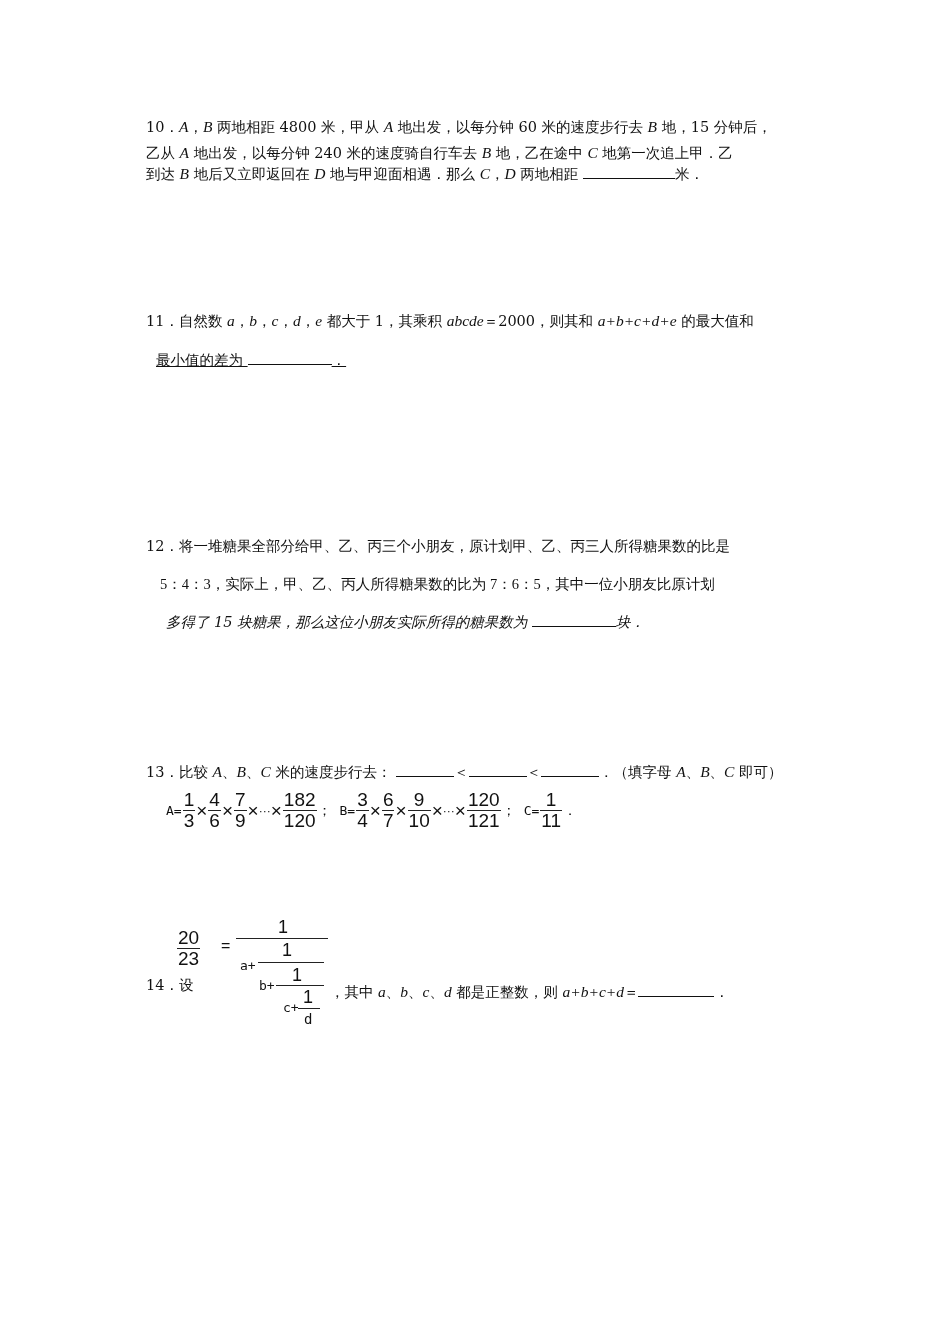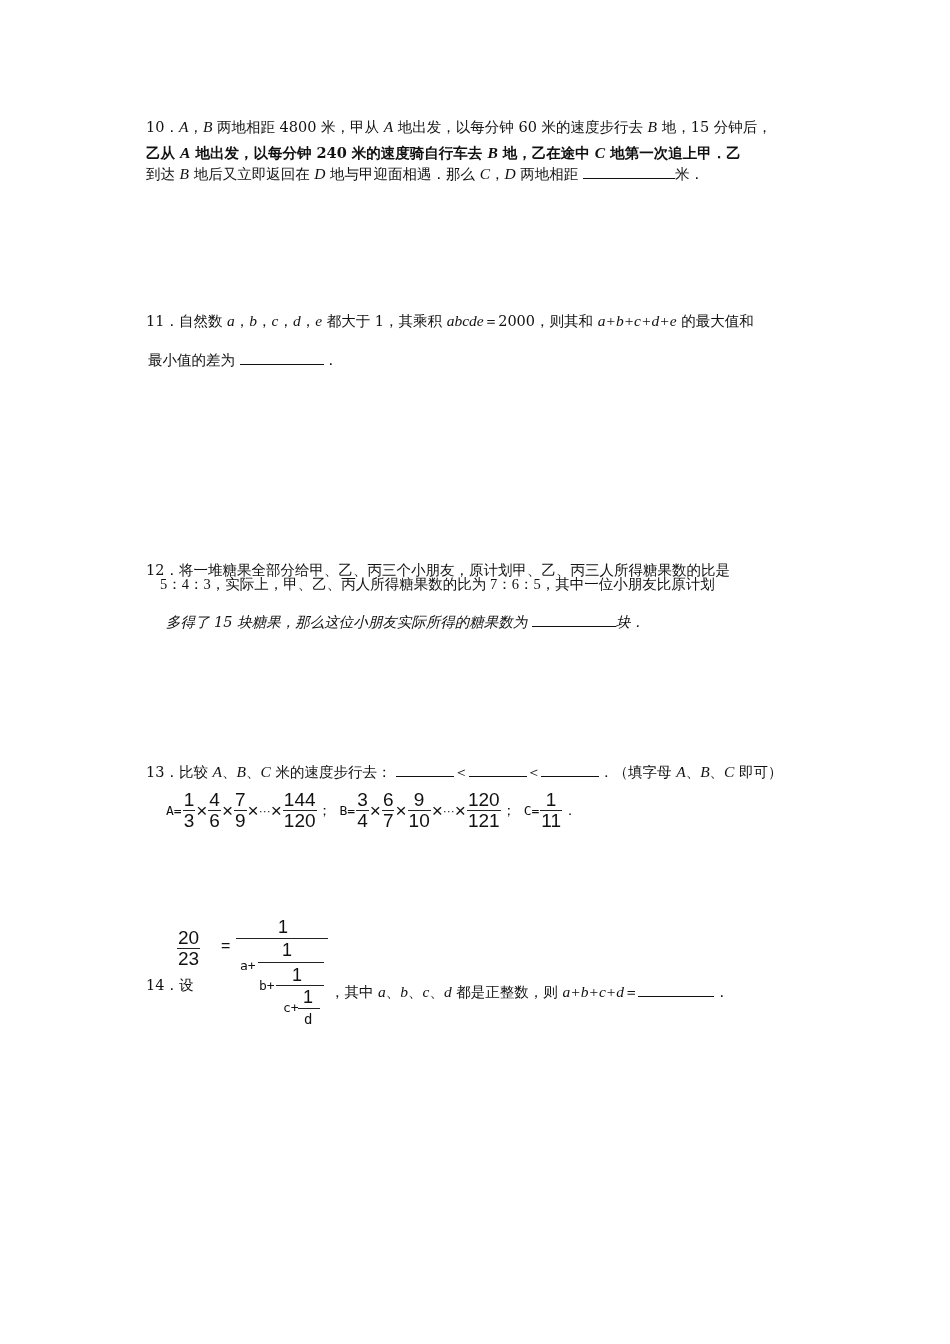--- a/index.html
+++ b/index.html
@@ -18,39 +18,39 @@
   .small { font-family: "DejaVu Sans Mono", monospace; font-size: 13px; }
   .abs { position: absolute; }
 </style>
 </head>
 <body>
 
 <div>
   <div class="line" style="left:146px; top:118px;">
     <span>10．</span><i>A</i><span>，</span><i>B</i><span> 两地相距 4800 米，甲从 </span><i>A</i><span> 地出发，以每分钟 60 米的速度步行去 </span><i>B</i><span> 地，15 分钟后，</span>
   </div>
-  <div class="line" style="left:146px; top:144px;font-weight:bold;">
+  <div class="line" style="left:146px; top:144px;">
     <span>乙从 </span><i>A</i><span> 地出发，以每分钟 240 米的速度骑自行车去 </span><i>B</i><span> 地，乙在途中 </span><i>C</i><span> 地第一次追上甲．乙</span>
   </div>
   <div class="line" style="left:146px; top:164px;">
     <span>到达 </span><i>B</i><span> 地后又立即返回在 </span><i>D</i><span> 地与甲迎面相遇．那么 </span><i>C</i><span>，</span><i>D</i><span> 两地相距 </span><span class="blank" style="width:92px;"></span><span>米．</span>
   </div>
 </div>
 
 <div>
   <div class="line" style="left:146px; top:312px;">
     <span>11．</span><span>自然数 </span><i>a</i>，<i>b</i>，<i>c</i>，<i>d</i>，<i>e</i><span> 都大于 1，其乘积 </span><i>abcde</i><span>＝2000，则其和 </span><i>a+b+c+d+e</i><span> 的最大值和</span>
   </div>
-  <div class="line" style="left:148px; top:350px;">
+  <div class="line" style="left:156px; top:350px;text-decoration:underline;">
     <span>最小值的差为 </span><span class="blank" style="width:84px;"></span><span>．</span>
   </div>
 </div>
 
 <div>
-  <div class="line" style="left:146px; top:537px;margin-top:24px;">
+  <div class="line" style="left:146px; top:537px;">
     <span>12．</span><span>将一堆糖果全部分给甲、乙、丙三个小朋友，原计划甲、乙、丙三人所得糖果数的比是</span>
   </div>
   <div class="line" style="left:160px; top:575px;font-family:Liberation Serif, serif;">
     <span>5：4：3，实际上，甲、乙、丙人所得糖果数的比为 7：6：5，其中一位小朋友比原计划</span>
   </div>
   <div class="line" style="left:166px; top:612px;font-style:italic;">
     <span>多得了 15 块糖果，那么这位小朋友实际所得的糖果数为 </span><span class="blank" style="width:84px;"></span><span>块．</span>
   </div>
 </div>
 
@@ -75,21 +75,21 @@
     <span class="op">×</span>
     <span class="frac">
         <span class="n">7</span>
         <span class="bar"></span>
         <span class="d">9</span>
       </span>
     <span class="op">×</span>
     <span class="op" style="font-size:12px;">···</span>
     <span class="op">×</span>
     <span class="frac">
-        <span class="n">144</span>
+        <span class="n">182</span>
         <span class="bar"></span>
         <span class="d">120</span>
       </span>
     <span class="op" style="font-size:14px; margin-right:8px;">；</span>
     <span class="op small">B=</span>
     <span class="frac">
         <span class="n">3</span>
         <span class="bar"></span>
         <span class="d">4</span>
       </span>

